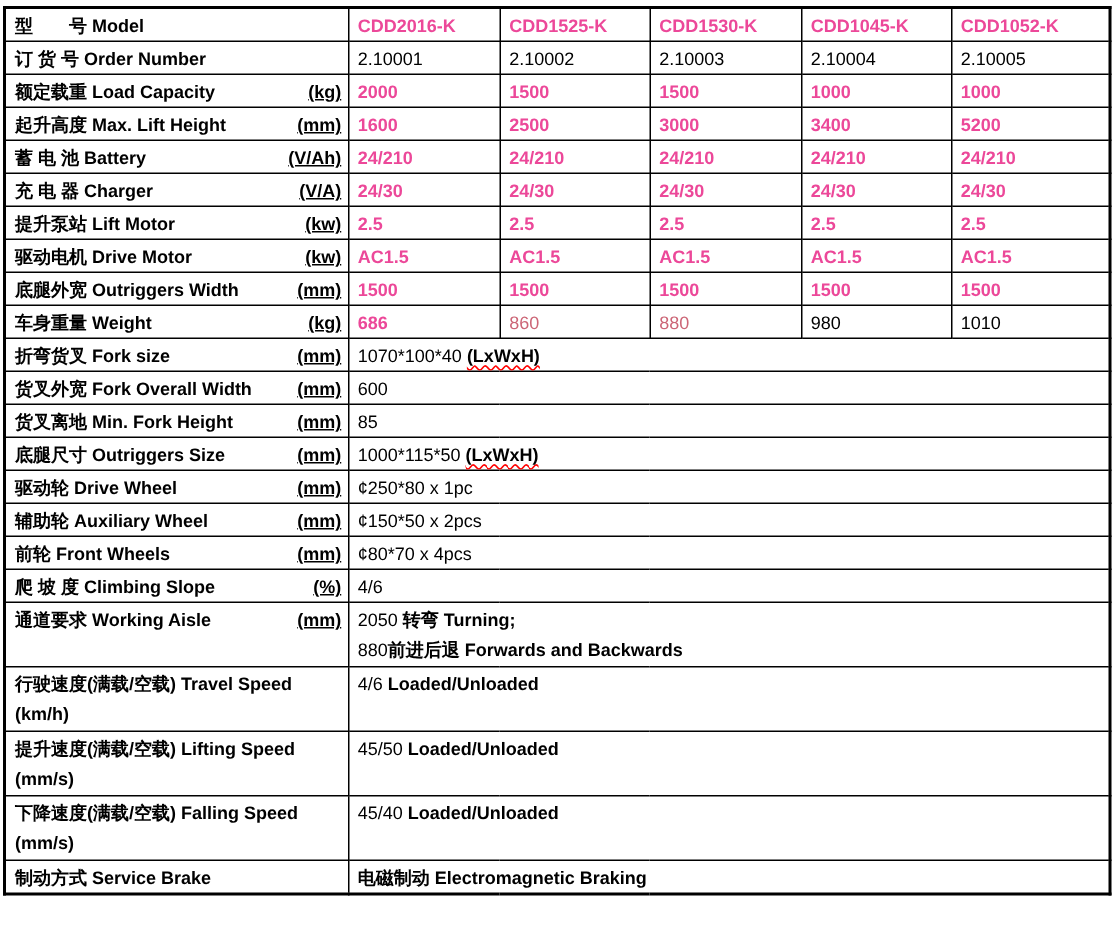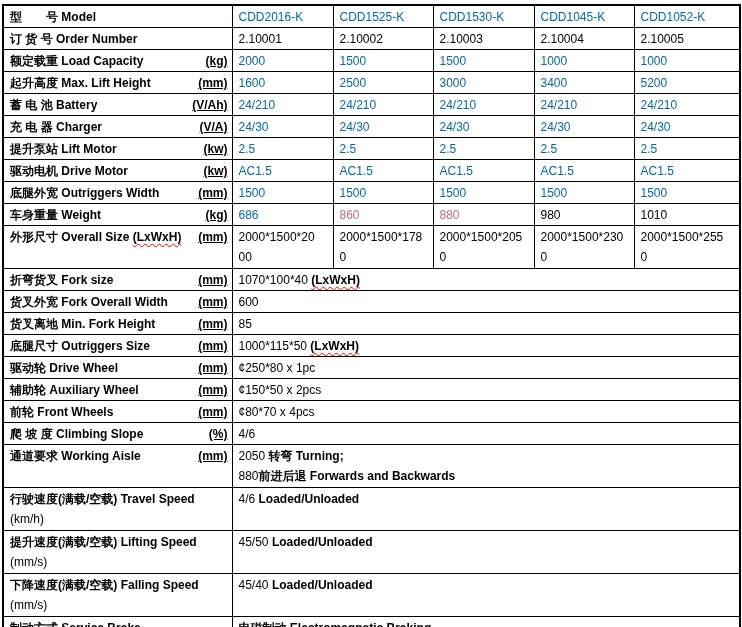--- a/index.html
+++ b/index.html
@@ -17,23 +17,23 @@
     border:1px solid #000;
     vertical-align:top;
     padding:1px 3px 0 6px;
     line-height:20px;
     overflow:hidden;
   }
   tr.s{height:21px;}
   tr.d{height:43px;}
   td.lbl{font-weight:bold;position:relative;margin-left:36px;}
   .u{position:absolute;right:4px;top:1px;font-weight:bold;text-decoration:underline;}
-  .u2{display:block;font-weight:normal;}
+  .u2{display:block;font-weight:bold;}
   .b{font-weight:bold;}
-  .blue{color:#0369a1;}
+  .blue{color:#ec4899;font-weight:bold;}
   .rose{color:#cc6677;}
   .wrap{white-space:pre-wrap;word-break:break-all;}
   .wavy{
     text-decoration-line:underline;
     text-decoration-style:wavy;
     text-decoration-color:#ff0000;
     text-decoration-thickness:1px;
     text-underline-offset:2px;
   }
   .vline{display:block;}
@@ -135,33 +135,20 @@
 
   <tr class="s">
     <td class="lbl"><span>车身重量 Weight</span><span class="u">(kg)</span></td>
     <td class="blue">686</td>
     <td class="rose">860</td>
     <td class="rose">880</td>
     <td>980</td>
     <td>1010</td>
   </tr>
 
-  <tr class="d">
-    <td class="lbl"><span>外形尺寸 Overall Size </span><span class="wavy">(LxWxH)</span><span class="u">(mm)</span></td>
-    <td class="wrap">2000*1500*20
-00</td>
-    <td class="wrap">2000*1500*178
-0</td>
-    <td class="wrap">2000*1500*205
-0</td>
-    <td class="wrap">2000*1500*230
-0</td>
-    <td class="wrap">2000*1500*255
-0</td>
-  </tr>
 
   <tr class="s">
     <td class="lbl"><span>折弯货叉 Fork size</span><span class="u">(mm)</span></td>
     <td colspan="5"><span>1070*100*40 </span><span class="b wavy">(LxWxH)</span></td>
   </tr>
 
   <tr class="s">
     <td class="lbl"><span>货叉外宽 Fork Overall Width</span><span class="u">(mm)</span></td>
     <td colspan="5">600</td>
   </tr>

